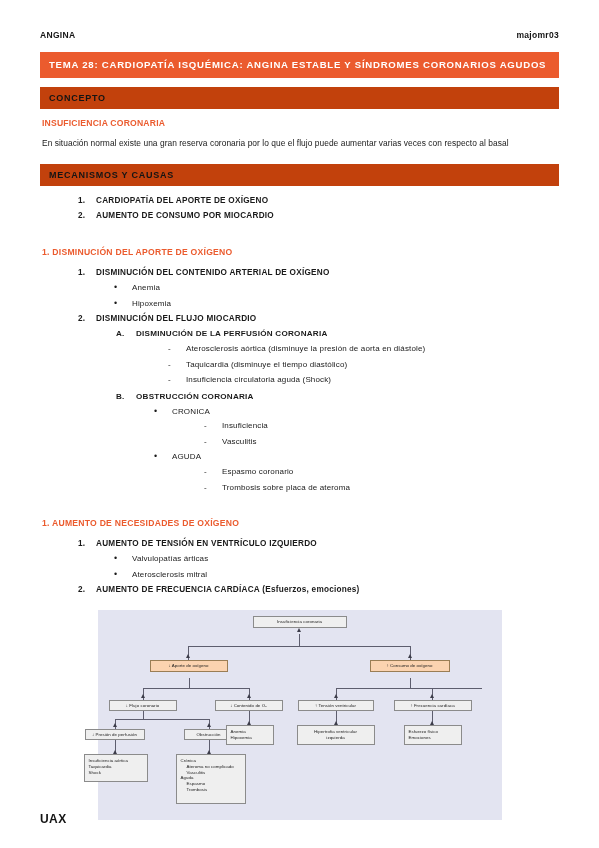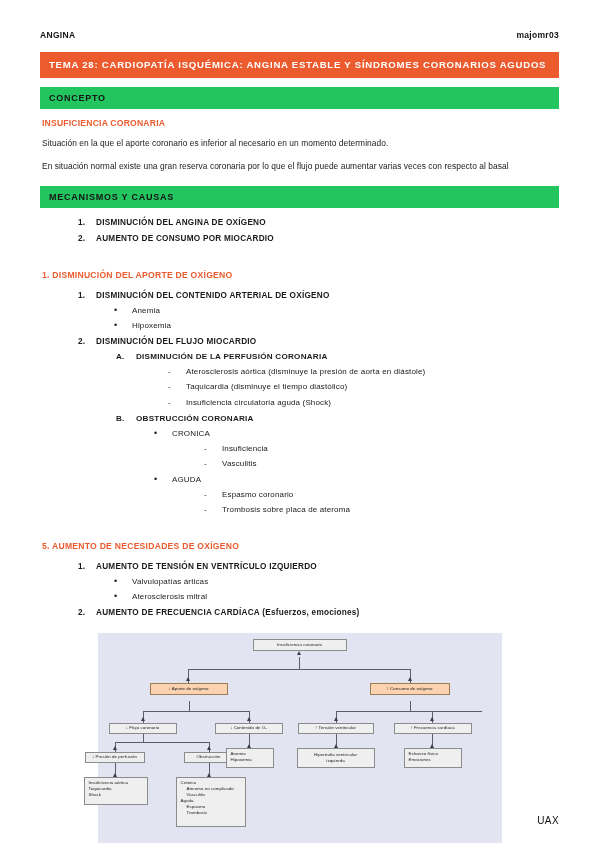--- a/index.html
+++ b/index.html
@@ -23,21 +23,21 @@
 
   
   .title-bar{
     background:#EB5B2E;color:#ffffff;
     font-size:9.6px;font-weight:bold;letter-spacing:.75px;
     padding:7px 9px 7px 9px;
     margin-bottom:9px;
     line-height:1.25;
   }
   .section-bar{
-    background:#22c55e;color:#141414;
+    background:#c2410c;color:#141414;
     font-size:9px;font-weight:bold;letter-spacing:.75px;
     padding:6px 9px;
     margin:0 0 9px 0;
   }
   .section-bar.sp{margin-top:14px;}
 
   .sub-head{
     color:#EB5B2E;font-size:8.6px;font-weight:bold;letter-spacing:.2px;
     margin:7px 0 9px 2px;
   }
@@ -110,48 +110,47 @@
   .ln.v{width:1px;}
   .arw{
     position:absolute;width:0;height:0;
     border-left:2.6px solid transparent;
     border-right:2.6px solid transparent;
     border-bottom:4px solid #3c3c4a;
   }
 
   .footer{
     position:absolute;left:40px;right:40px;bottom:22px;
-    text-align:right;font-size:10px;font-weight:normal;color:#141414;letter-spacing:.4px;
+    font-size:12px;font-weight:bold;color:#141414;letter-spacing:.4px;
   }
 </style>
 </head>
 <body>
 
 <div class="page">
 
   <div class="runhead">
     <span>ANGINA</span>
     <span>majomr03</span>
   </div>
 
   <div class="title-bar">TEMA 28: CARDIOPATÍA ISQUÉMICA: ANGINA ESTABLE Y SÍNDROMES CORONARIOS AGUDOS</div>
 
   <div class="section-bar">CONCEPTO</div>
 
   <div class="sub-head">INSUFICIENCIA CORONARIA</div>
 
-  <p class="body">Situación en la que el aporte coronario es inferior al necesario en un momento determinado.</p>
   <p class="body">En situación normal existe una gran reserva coronaria por lo que el flujo puede aumentar varias veces con respecto al basal</p>
 
   <div class="section-bar sp">MECANISMOS Y CAUSAS</div>
 
   <ol class="lvl1">
     <li>
       <span class="mk">1.</span>
-      <span>DISMINUCIÓN DEL ANGINA DE OXÍGENO</span>
+      <span>CARDIOPATÍA DEL APORTE DE OXÍGENO</span>
     </li>
     <li>
       <span class="mk">2.</span>
       <span>AUMENTO DE CONSUMO POR MIOCARDIO</span>
     </li>
   </ol>
 
   <div class="sub-head big">1. DISMINUCIÓN DEL APORTE DE OXÍGENO</div>
 
   <ol class="lvl1">
@@ -224,21 +223,21 @@
                   <span>Trombosis sobre placa de ateroma</span>
                 </li>
               </ul>
             </li>
           </ul>
         </li>
       </ol>
     </li>
   </ol>
 
-  <div class="sub-head big">5. AUMENTO DE NECESIDADES DE OXÍGENO</div>
+  <div class="sub-head big">1. AUMENTO DE NECESIDADES DE OXÍGENO</div>
 
   <ol class="lvl1">
     <li>
       <span class="mk">1.</span>
       <span>AUMENTO DE TENSIÓN EN VENTRÍCULO IZQUIERDO</span>
       <ul class="bul">
         <li>
           <span class="mk">•</span>
           <span>Valvulopatías árticas</span>
         </li>

